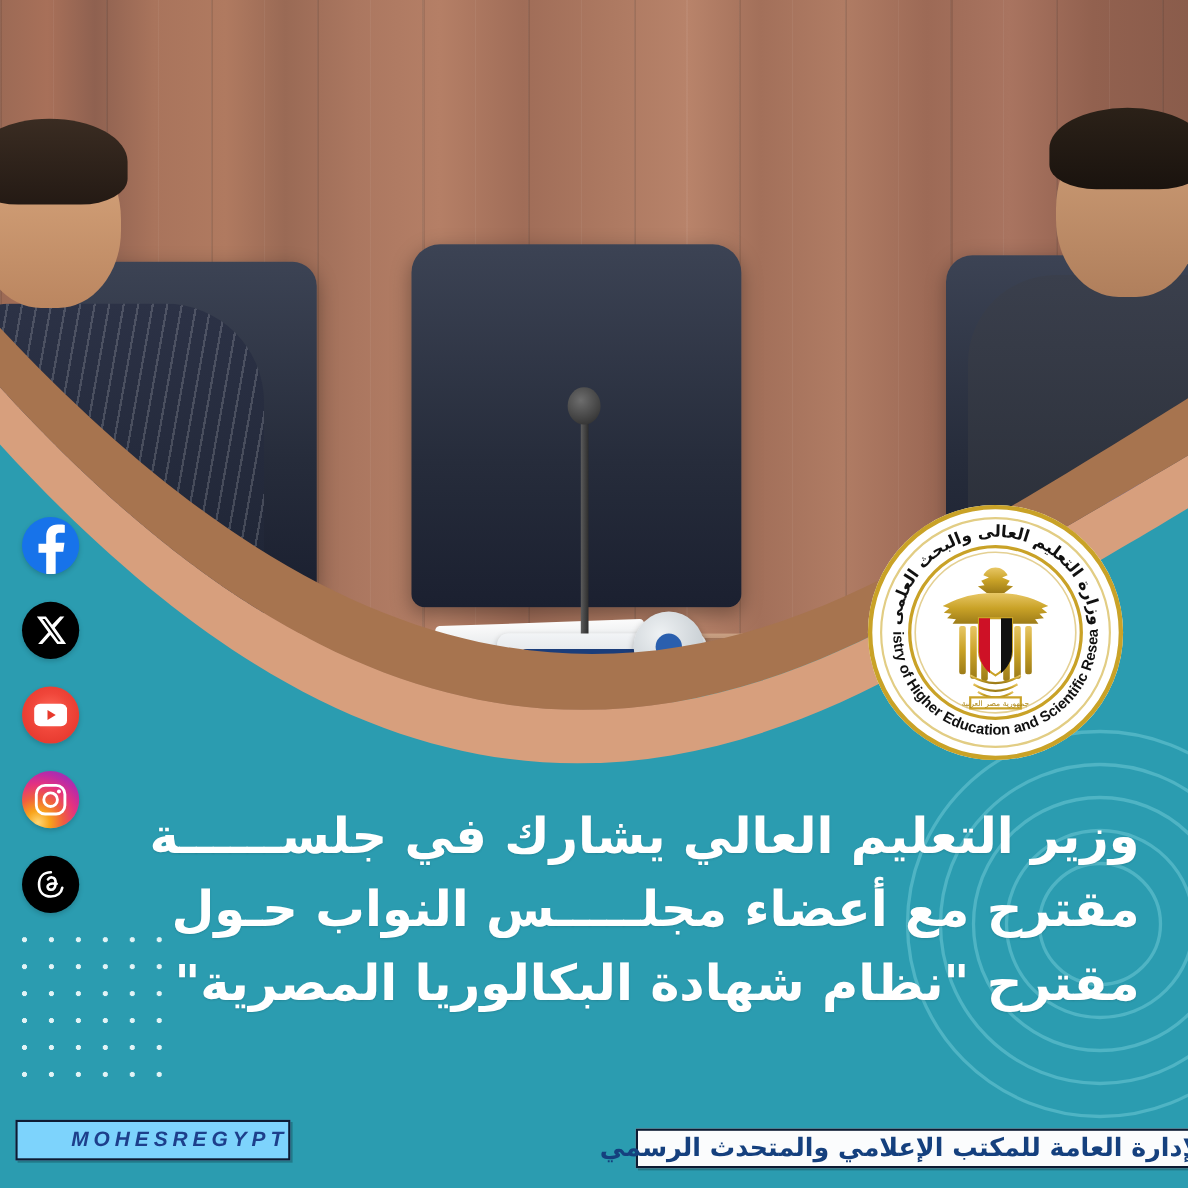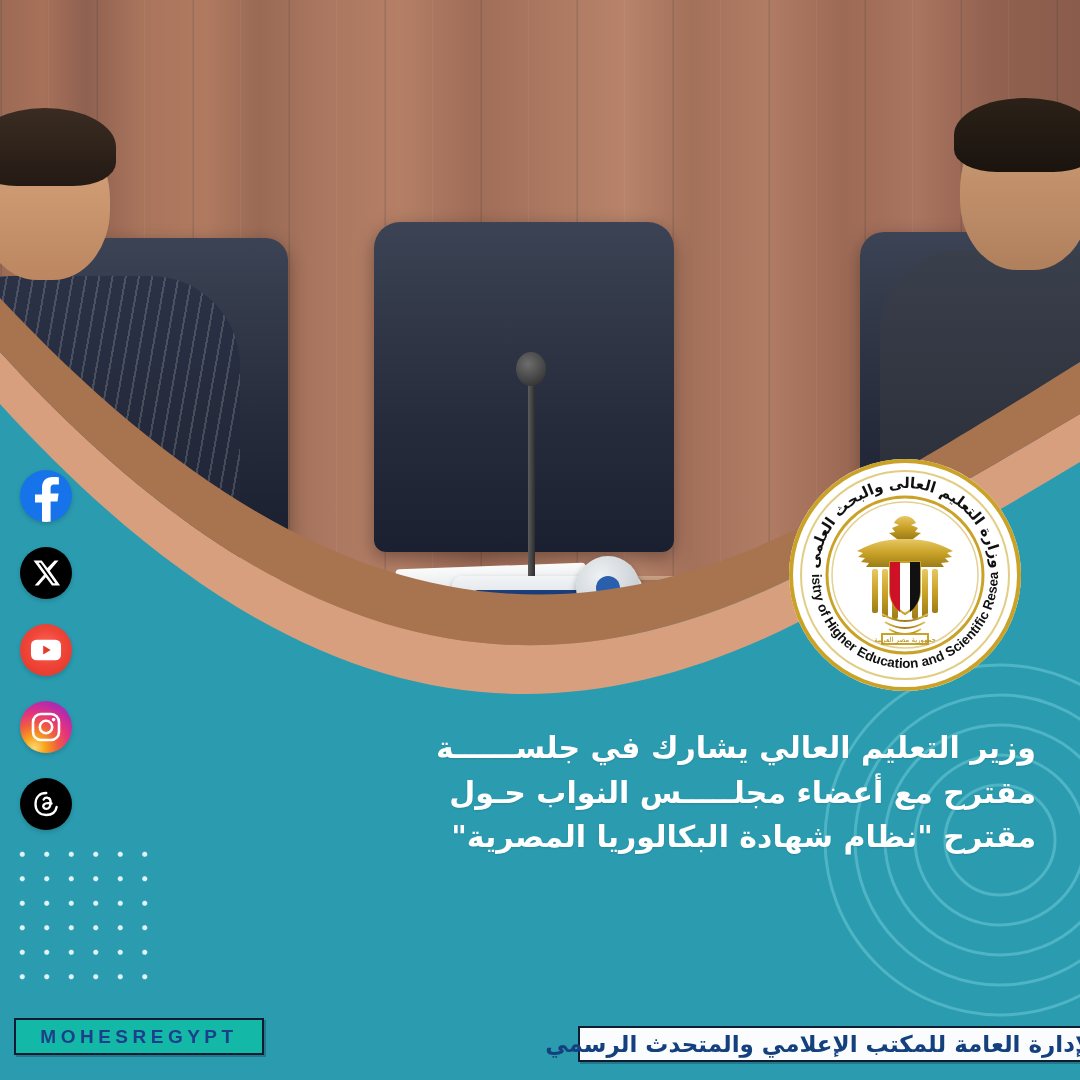--- a/index.html
+++ b/index.html
@@ -113,31 +113,32 @@
 
   
   .logo{position:absolute;left:786px;top:456px;width:238px;height:238px;}
 
   
   .headline{
     position:absolute;right:44px;top:726px;width:860px;
     text-align:right;direction:rtl;
     color:#ffffff;font-weight:bold;
     font-family:"DejaVu Sans","Liberation Sans",sans-serif;
-    font-size:30px;line-height:1.49;letter-spacing:-0.3px;
+    font-size:45px;line-height:1.49;letter-spacing:-0.3px;
     text-shadow:0 1px 2px rgba(0,0,0,.12);
   }
   .headline div{white-space:nowrap;}
 
   
   .brand-box{
     position:absolute;left:14px;top:1018px;width:246px;height:33px;
-    background:#14b8a6;border:2px solid #0d1b33;
-    display:flex;align-items:center;justify-content:center;
+    background:#7dd3fc;border:2px solid #0d1b33;
+    display:flex;align-items:center;justify-content:flex-start;
     box-shadow:2px 2px 0 rgba(0,0,0,.22);
+    font-style:italic;
   }
   .brand-box span{
     color:#1d3f8b;font-weight:bold;font-size:19px;letter-spacing:4.5px;
     font-family:"Liberation Sans","DejaVu Sans",sans-serif;
   }
   .office-box{
     position:absolute;left:578px;top:1026px;width:540px;height:36px;
     background:#fbfcfd;border:2px solid #0d1b33;
     display:flex;align-items:center;justify-content:flex-start;
     box-shadow:2px 2px 0 rgba(0,0,0,.22);

